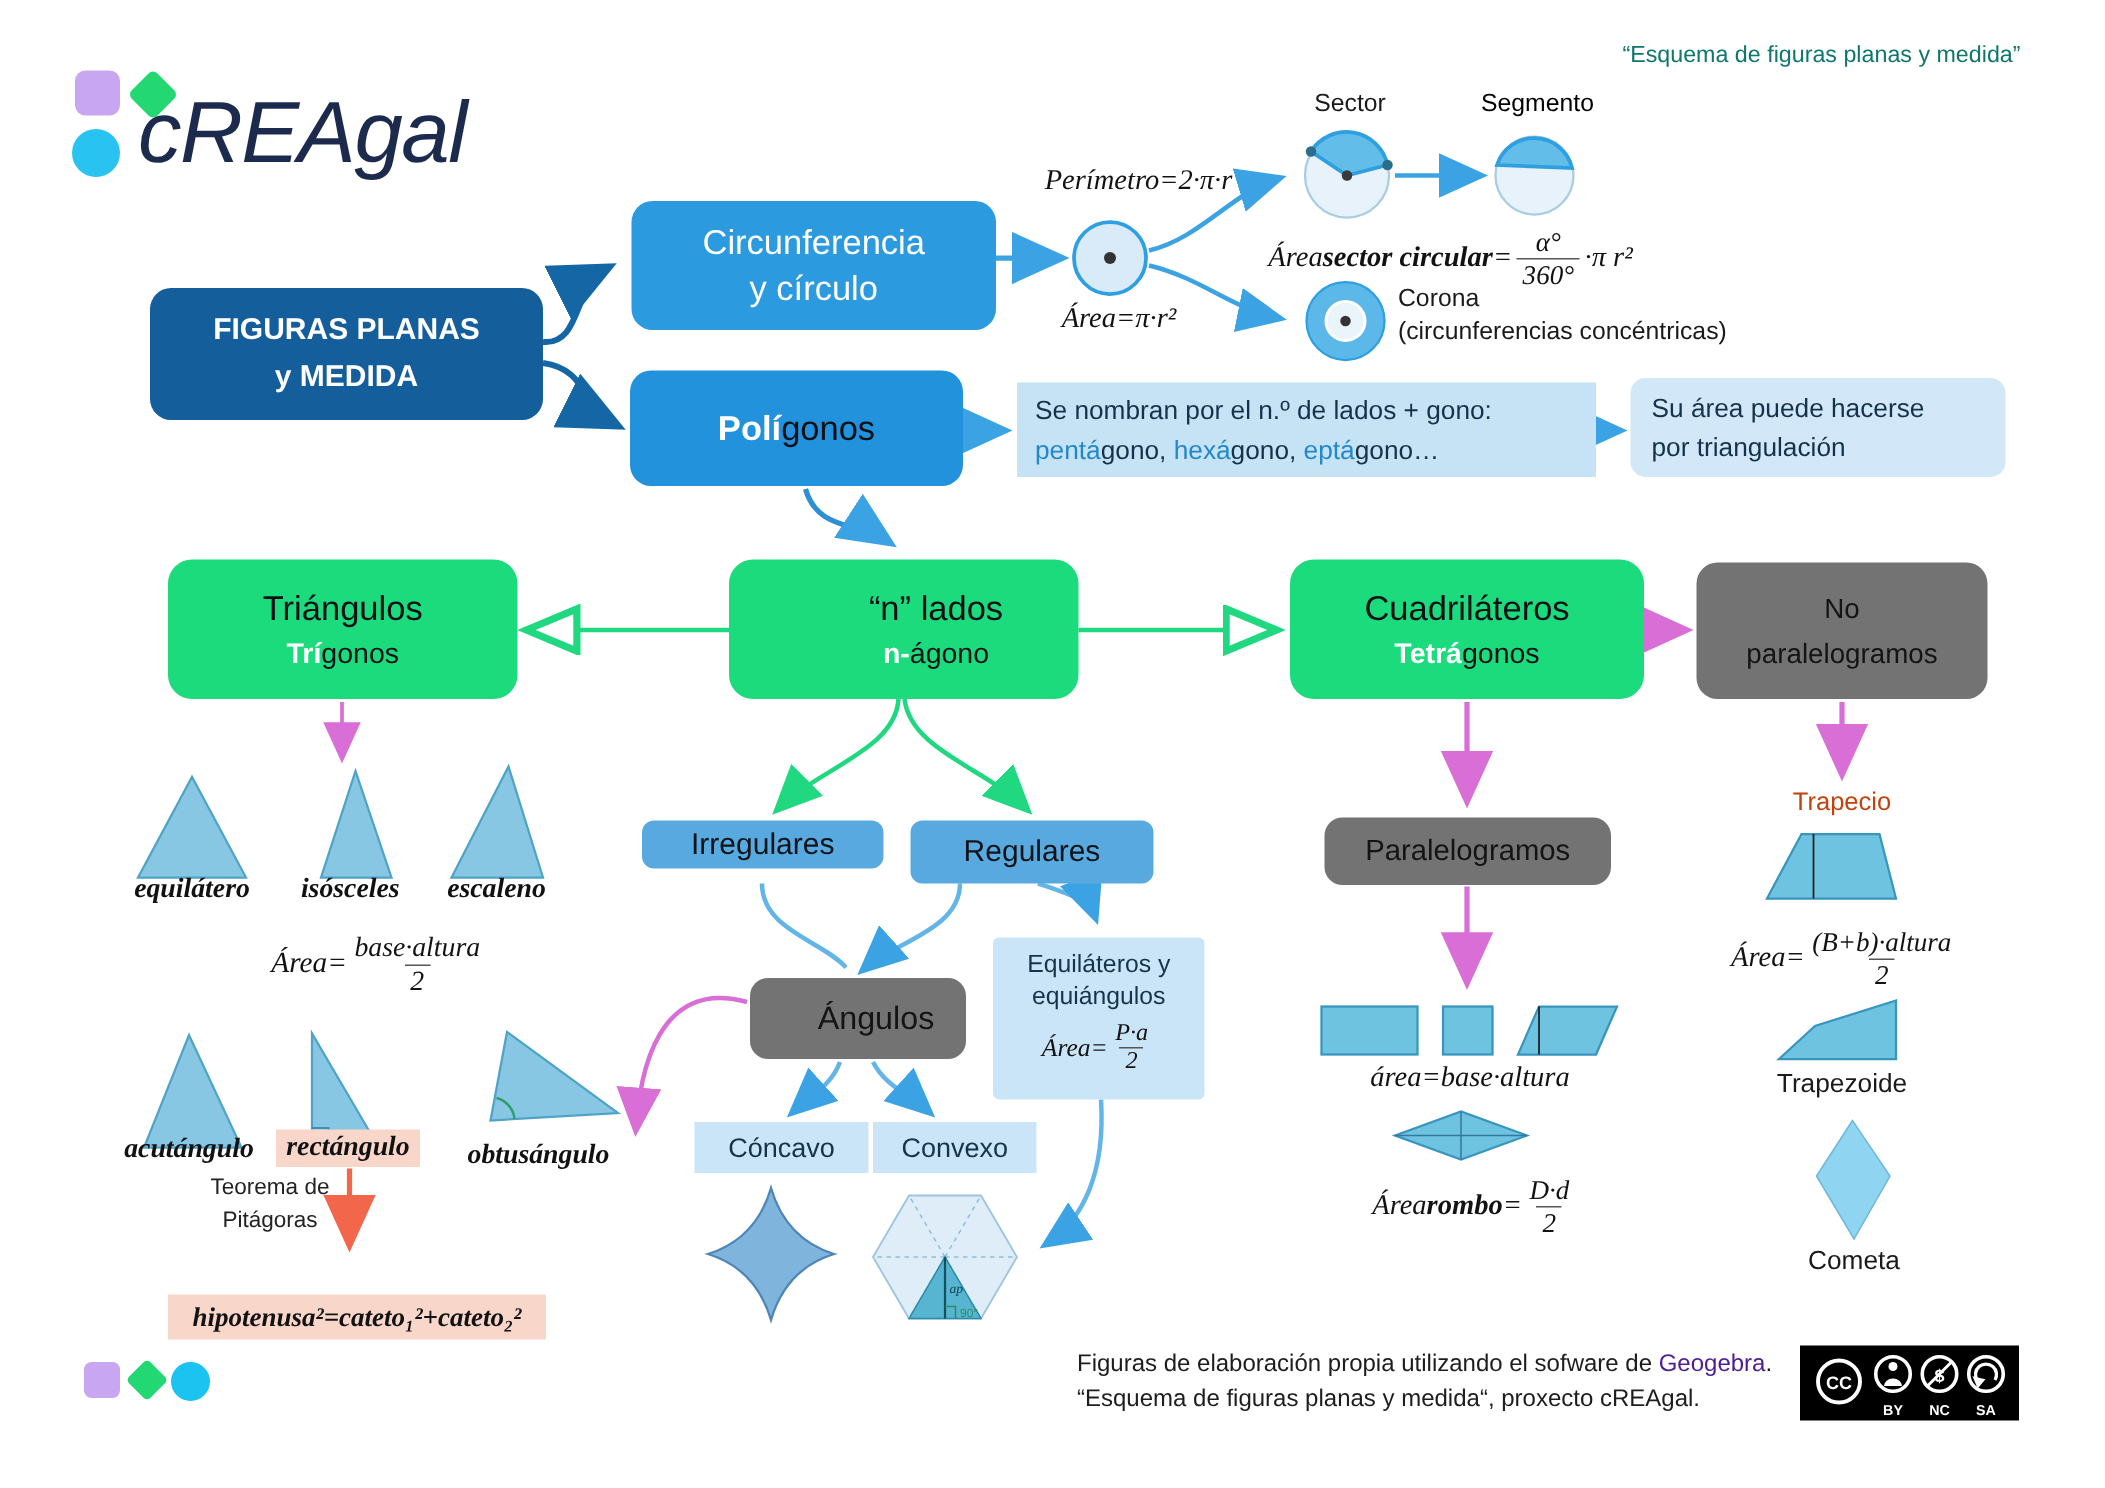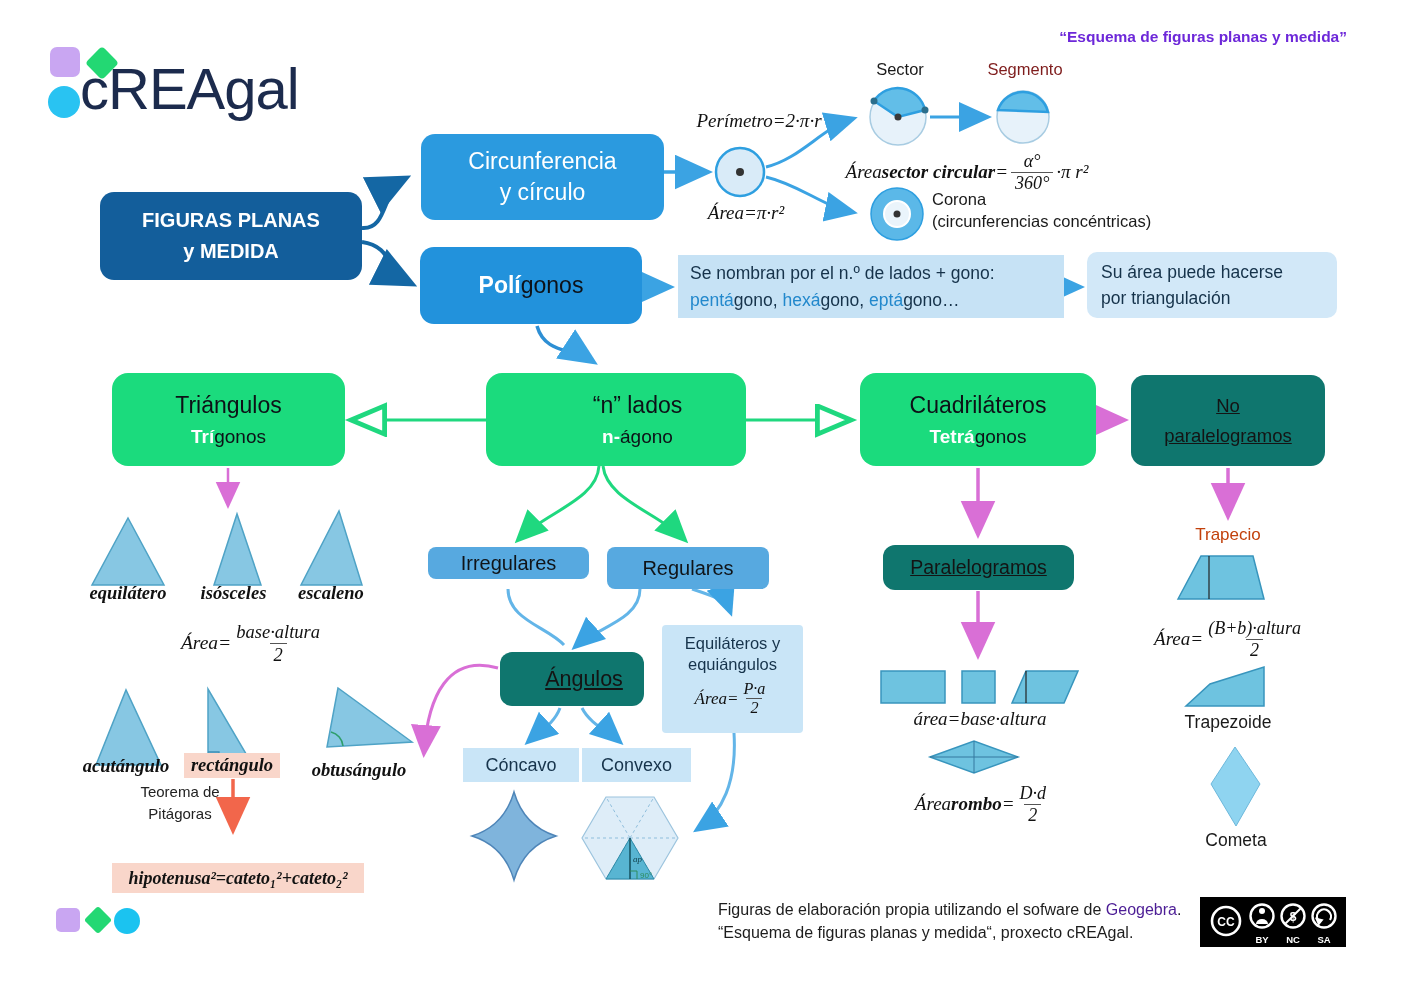--- a/index.html
+++ b/index.html
@@ -5,29 +5,29 @@
   html,body{margin:0;padding:0;background:#fff;}
   #canvas{position:relative;width:1403px;height:992px;background:#fff;overflow:hidden;
           font-family:"Liberation Sans",sans-serif;}
   .abs{position:absolute;}
   .box{display:flex;align-items:center;justify-content:center;text-align:center;box-sizing:border-box;}
   .col{flex-direction:column;}
   .dotted{background-image:radial-gradient(rgba(255,255,255,0.22) 1px, rgba(0,0,0,0) 1px);background-size:5px 5px;}
   .ltdot{background-image:radial-gradient(rgba(255,255,255,0.5) 1px, rgba(0,0,0,0) 1px);background-size:5px 5px;}
 
   .logo-text{font-size:58px;font-weight:500;color:#1C2B4D;letter-spacing:-1px;line-height:1;}
-  .quote{color:#6d28d9;font-size:15.5px;font-weight:700;margin-left:16px;}
+  .quote{color:#0f766e;font-size:15.5px;font-weight:400;margin-left:16px;}
 
   .rootbox{background:#135E9B;border-radius:14px;color:#fff;font-weight:700;font-size:20px;line-height:1.55;}
   .bluebox{background:#2B9ADF;border-radius:14px;color:#fff;font-size:23px;line-height:1.35;}
   .greenbox{background:#1BDB7D;border-radius:16px;color:#0d1117;}
   .greenbox .t{font-size:23px;}
   .greenbox .s{font-size:19px;margin-top:7px;}
   .wpre{color:#fff;font-weight:700;}
-  .purplebox{background:#0f766e;border-radius:12px;color:#141414;text-decoration:underline;}
+  .purplebox{background:#737373;border-radius:12px;color:#141414;}
   .midblue{background:#57A9E0;border-radius:8px;color:#101418;font-size:20px;}
   .litebox{background:#C9E5F7;color:#16334b;}
   .note{background:#C6E2F5;color:#15324a;font-size:17.5px;line-height:1.5;text-align:left;}
   .note .hl{color:#2288CC;}
   .serif{font-family:"Liberation Serif",serif;font-style:italic;color:#121212;}
   .bi{font-weight:700;}
   .formula{display:flex;align-items:center;justify-content:center;font-family:"Liberation Serif",serif;font-style:italic;color:#121212;}
   .frac{display:inline-flex;flex-direction:column;align-items:center;line-height:1.15;font-size:0.95em;margin:0 3px;}
   .frac .den{border-top:1.5px solid #555;padding:0 4px;}
   .frac .num{padding:0 2px;}
@@ -169,21 +169,21 @@
       <path d="M1314,916 L1322,920 L1314,924 Z" fill="#fff" transform="rotate(-140 1318 920)"></path>
       <text x="1262" y="943" font-size="9.5" font-weight="bold" fill="#fff" text-anchor="middle" font-family="Liberation Sans, sans-serif">BY</text>
       <text x="1293" y="943" font-size="9.5" font-weight="bold" fill="#fff" text-anchor="middle" font-family="Liberation Sans, sans-serif">NC</text>
       <text x="1324" y="943" font-size="9.5" font-weight="bold" fill="#fff" text-anchor="middle" font-family="Liberation Sans, sans-serif">SA</text>
     </g>
   </svg>
 
   <div class="abs" style="left:50px;top:47px;width:30px;height:30px;background:#C9A6F2;border-radius:7px;"></div>
   <div class="abs" style="left:90px;top:51px;width:24px;height:24px;background:#23D873;transform:rotate(45deg);border-radius:4px;"></div>
   <div class="abs" style="left:48px;top:86px;width:32px;height:32px;background:#29C3F2;border-radius:50%;"></div>
-  <div class="abs logo-text" style="left:80px;top:60px;">cREAgal</div>
+  <div class="abs logo-text" style="left:92px;top:60px;font-style:italic;">cREAgal</div>
 
   <div class="abs quote" style="right:56px;top:28px;">“Esquema de figuras planas y medida”</div>
 
   <div class="abs box rootbox dotted" style="left:100px;top:192px;width:262px;height:88px;">
     <div>
         <div>FIGURAS PLANAS</div>
          <div>y MEDIDA</div>
       </div>
   </div>
 
@@ -194,21 +194,21 @@
       </div>
   </div>
 
   <div class="abs box bluebox dotted" style="left:420px;top:247px;width:222px;height:77px;background:#2292DC;">
     <div><span class="wpre">Polí</span><span style="color:#0d1117;">gonos</span></div>
   </div>
 
   <div class="abs formula" style="left:664px;top:108px;width:190px;height:26px;font-size:19px;">Perímetro=2·π·r</div>
   <div class="abs formula" style="left:676px;top:198px;width:140px;height:30px;font-size:19px;">Área=π·r²</div>
   <div class="abs" style="left:860px;top:60px;width:80px;text-align:center;font-size:16.5px;color:#1a1a1a;">Sector</div>
-  <div class="abs" style="left:973px;top:60px;width:104px;text-align:center;font-size:16.5px;color:#7f1d1d;">Segmento</div>
+  <div class="abs" style="left:973px;top:60px;width:104px;text-align:center;font-size:16.5px;color:#000000;">Segmento</div>
 
   <div class="abs formula" style="left:826px;top:144px;width:282px;height:56px;font-size:19px;">
     <span>Área </span>
       <span class="bi">sector circular</span>
       <span>=</span>
     <span class="frac">
         <span class="num">α°</span>
         <span class="den">360°</span>
       </span>
     <span>·π r²</span>
@@ -222,21 +222,21 @@
 
   <div class="abs" style="left:932px;top:212px;width:300px;font-size:16.5px;color:#1a1a1a;">(circunferencias concéntricas)</div>
   <div class="abs note ltdot" style="left:1087px;top:252px;width:236px;height:66px;background:#D2E8F8;border-radius:10px;display:flex;align-items:center;padding-left:14px;">
     <div style="width:200px;">Su área puede hacerse por triangulación</div>
   </div>
 
   <div class="abs box col greenbox dotted" style="left:112px;top:373px;width:233px;height:93px;">
     <div class="t">Triángulos</div>
     <div class="s"><span class="wpre">Trí</span><span>gonos</span></div>
   </div>
-  <div class="abs box col greenbox dotted" style="left:486px;top:373px;width:260px;height:93px;padding-left:43px;">
+  <div class="abs box col greenbox dotted" style="left:486px;top:373px;width:233px;height:93px;padding-left:43px;">
     <div class="t">“n” lados</div>
     <div class="s"><span class="wpre">n-</span><span>ágono</span></div>
   </div>
   <div class="abs box col greenbox dotted" style="left:860px;top:373px;width:236px;height:93px;">
     <div class="t">Cuadriláteros</div>
     <div class="s"><span class="wpre">Tetrá</span><span>gonos</span></div>
   </div>
   <div class="abs box purplebox dotted" style="left:1131px;top:375px;width:194px;height:91px;border-radius:14px;font-size:18.5px;line-height:1.6;">
     <div>
         <div>No</div>

